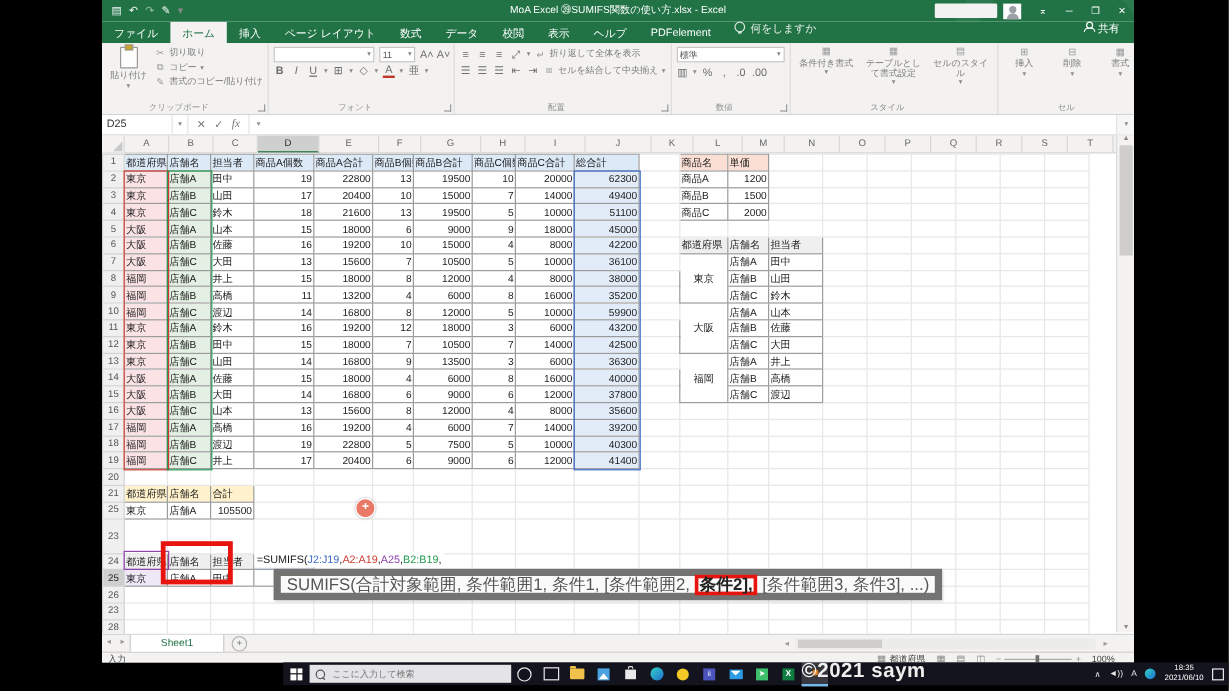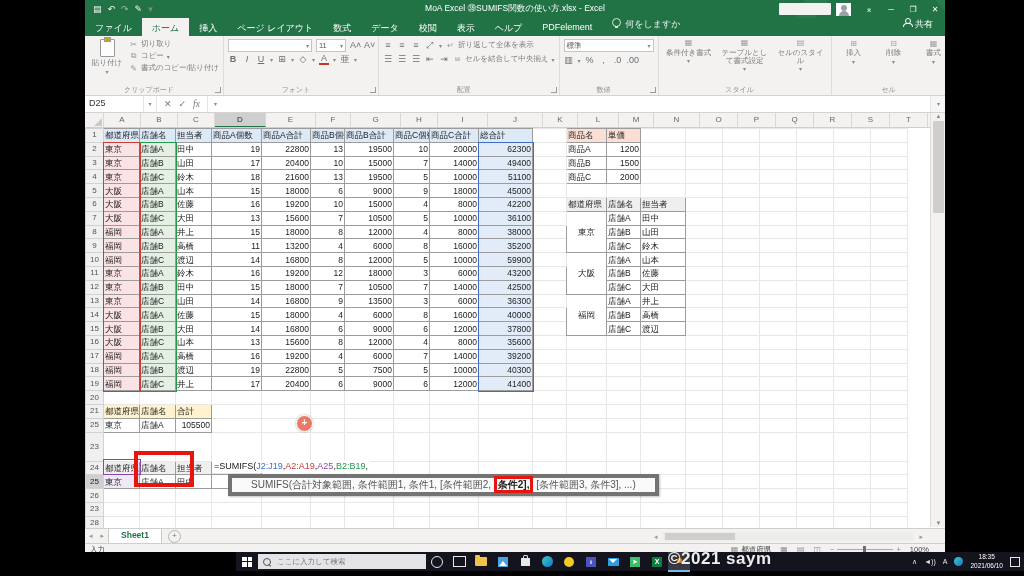--- a/index.html
+++ b/index.html
@@ -75,38 +75,38 @@
   #sheet td{border:1px solid #e7e7e7;font-size:8.5px;color:#222;padding:0 1px;overflow:hidden;white-space:nowrap;line-height:12px;height:12.8px}
   #sheet td.rh{background:#f0f0f0;border-color:#d2d2d2;color:#555;text-align:center;font-size:8px}
   #sheet td.rh.sel{background:#cfcfcf;color:#1c1c1c}
   .b{border-color:#9c9c9c !important}
   .hb{background:#dce9f7}.hp{background:#fbdfd4}.hg{background:#efefef}.ht{background:#fff2cc}
   .pa{background:#fbe3e5}.pb{background:#e3f0e3}.pj{background:#e2ecf9}.la{background:#efe9f7}
   .n{text-align:right}.c{text-align:center}
   .range{position:absolute;border:1px solid;pointer-events:none;z-index:3}
   #edit-formula{position:absolute;z-index:4;background:#fff;display:flex;align-items:center;height:13px;padding:0 2px;font-size:9px;white-space:nowrap}
   .fk{color:#1a1a1a}.fb{color:#3e6cc8}.fr{color:#ce3b32}.fp{color:#8e44ad}.fg{color:#239a4e}
-  #arg-tooltip{position:absolute;left:143px;top:346px;z-index:6;background:#fafafa;border:4px solid #737373;
-      box-shadow:1px 1px 2px rgba(0,0,0,.25);font-size:10px;color:#555;padding:1px 19px;white-space:nowrap;line-height:12px}
+  #arg-tooltip{position:absolute;left:143px;top:346px;z-index:6;background:#fafafa;border:6px solid #737373;
+      box-shadow:1px 1px 2px rgba(0,0,0,.25);font-size:14px;color:#555;padding:1px 5px;white-space:nowrap;line-height:12px}
   .hlbox{border:3px solid #e8150f;font-weight:bold;color:#222;display:inline-block;line-height:9px;margin:-4px 0;padding:1px}
   .redbox{position:absolute;border:4px solid #e8150f;z-index:7;background:transparent}
   #redbox-cell{left:49px;top:323px;width:52px;height:28px}
   #cursor-ind{position:absolute;left:211px;top:287px;width:15px;height:15px;border-radius:50%;z-index:8;
       background:rgba(233,106,87,.9);border:1px solid #fff;box-shadow:0 0 2px rgba(0,0,0,.4);color:#fff;
       font-size:10px;line-height:14px;text-align:center;font-weight:bold}
 
   
   #vscroll{position:absolute;left:845px;top:113px;width:15px;height:414px;background:#f3f2f1;border-left:1px solid #dcdcdc;font-size:6px;color:#8a8a8a;text-align:center}
   #vthumb{margin:2px 2px;height:92px;background:#cfcecc;border-radius:1px}
   #fexp{position:absolute;left:845px;top:96px;width:15px;height:16px;background:#f6f6f6;border-left:1px solid #e4e4e4;font-size:6px;color:#8a8a8a;text-align:center;line-height:16px}
 
   
   .sheetbar{height:14px;background:#f3f2f1;border-top:1px solid #cfcfcf;display:flex;align-items:stretch;font-size:8.5px;color:#666}
   .snav{padding:1px 4px;color:#9a9a9a;font-size:7px;line-height:11px}
-  .stab{background:#fff;border:1px solid #c9c9c9;border-top:none;border-bottom:none;padding:1px 12px;color:#217346;font-weight:bold;line-height:11px}
+  .stab{background:#fff;border:1px solid #c9c9c9;border-top:none;border-bottom:none;padding:1px 25px;color:#217346;font-weight:normal;line-height:11px}
   .addsheet{width:11px;height:11px;border:1px solid #b5b5b5;border-radius:50%;color:#777;font-size:8px;line-height:9px;text-align:center;margin:1px 6px}
   .hscroll{margin-left:auto;display:flex;align-items:center;gap:2px;padding-right:18px}
   .htrack{width:250px;height:9px;background:#ececeb;position:relative}
   .hthumb{position:absolute;left:2px;top:1px;width:70px;height:7px;background:#cfcecc}
 
   
   .statusbar{height:11px;background:#f3f2f1;border-top:1px solid #d0cecc;display:flex;align-items:center;font-size:7.5px;color:#444}
   .smode{padding-left:5px}
   .sright{margin-left:auto;display:flex;align-items:center;gap:9px;padding-right:16px}
   .vicon{color:#8a8a8a;font-size:8px}

